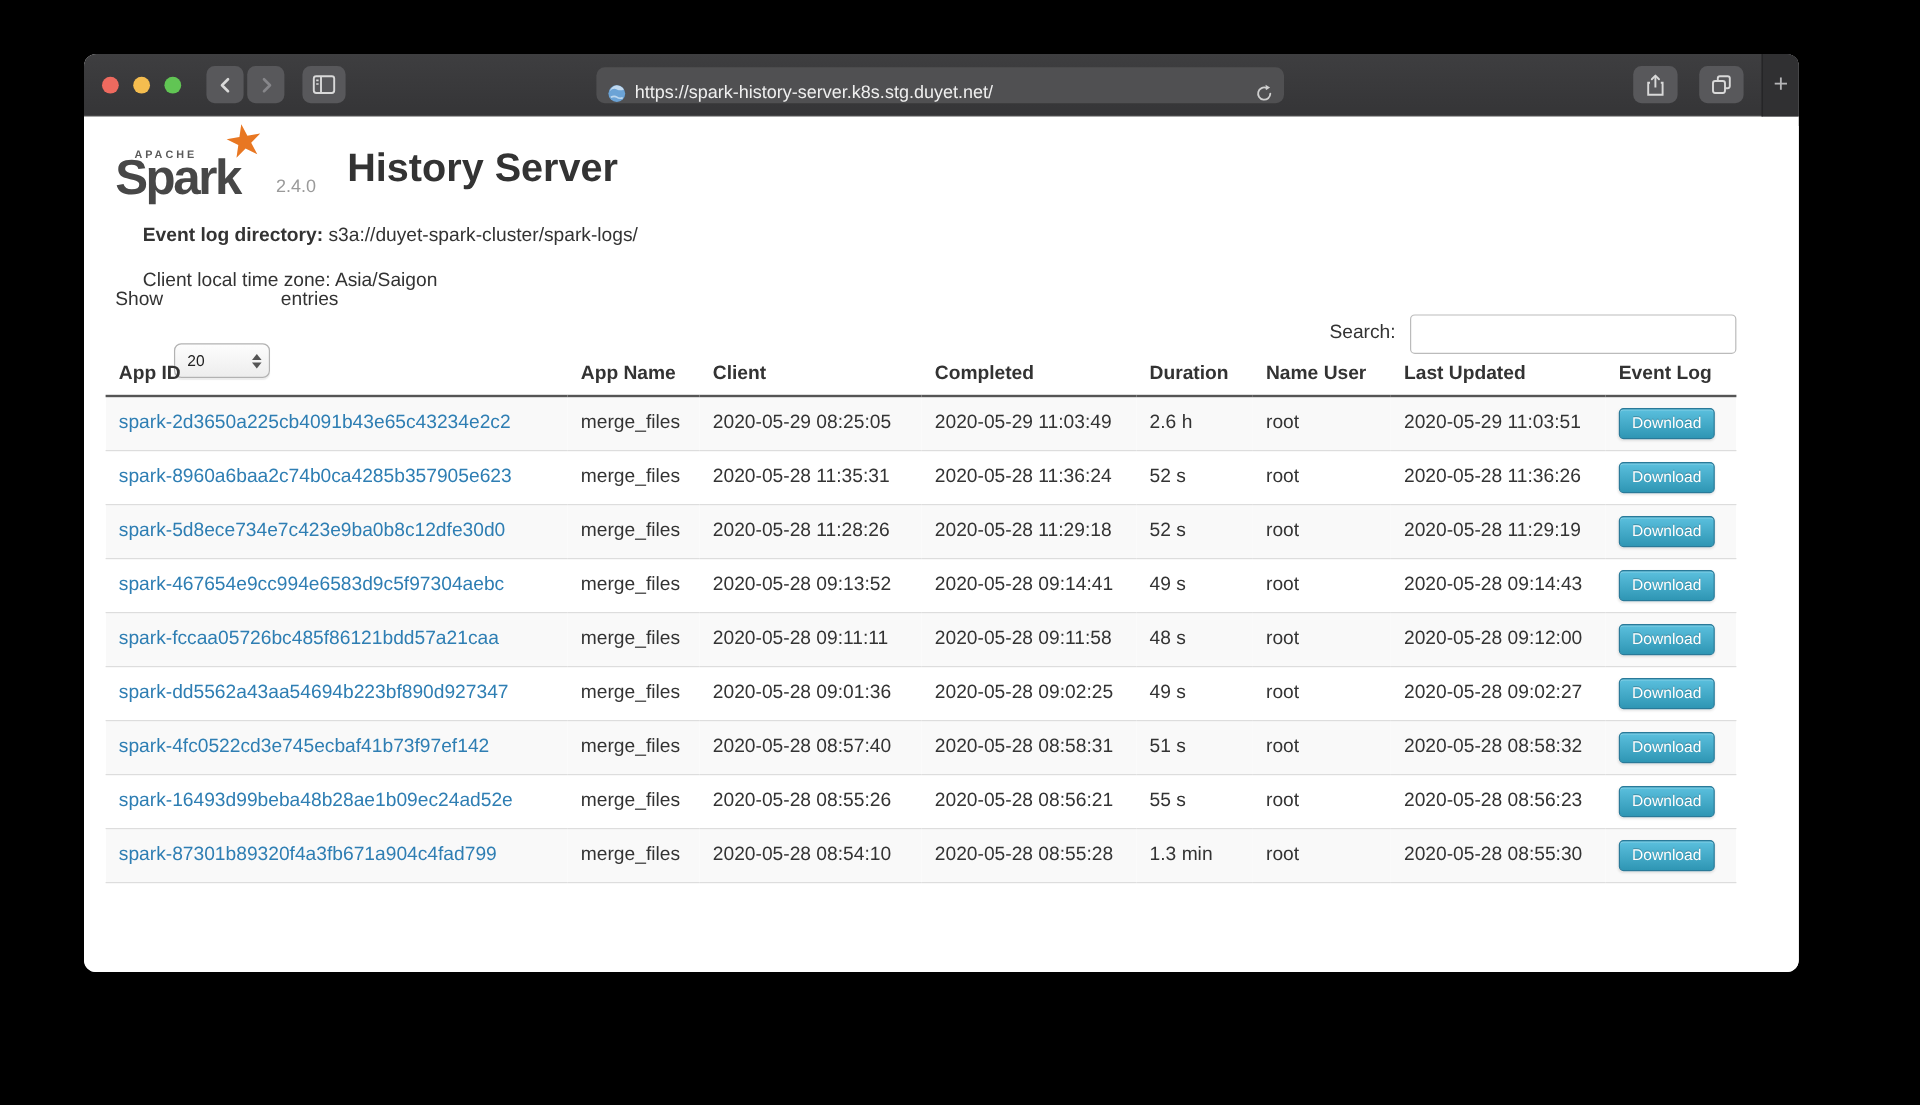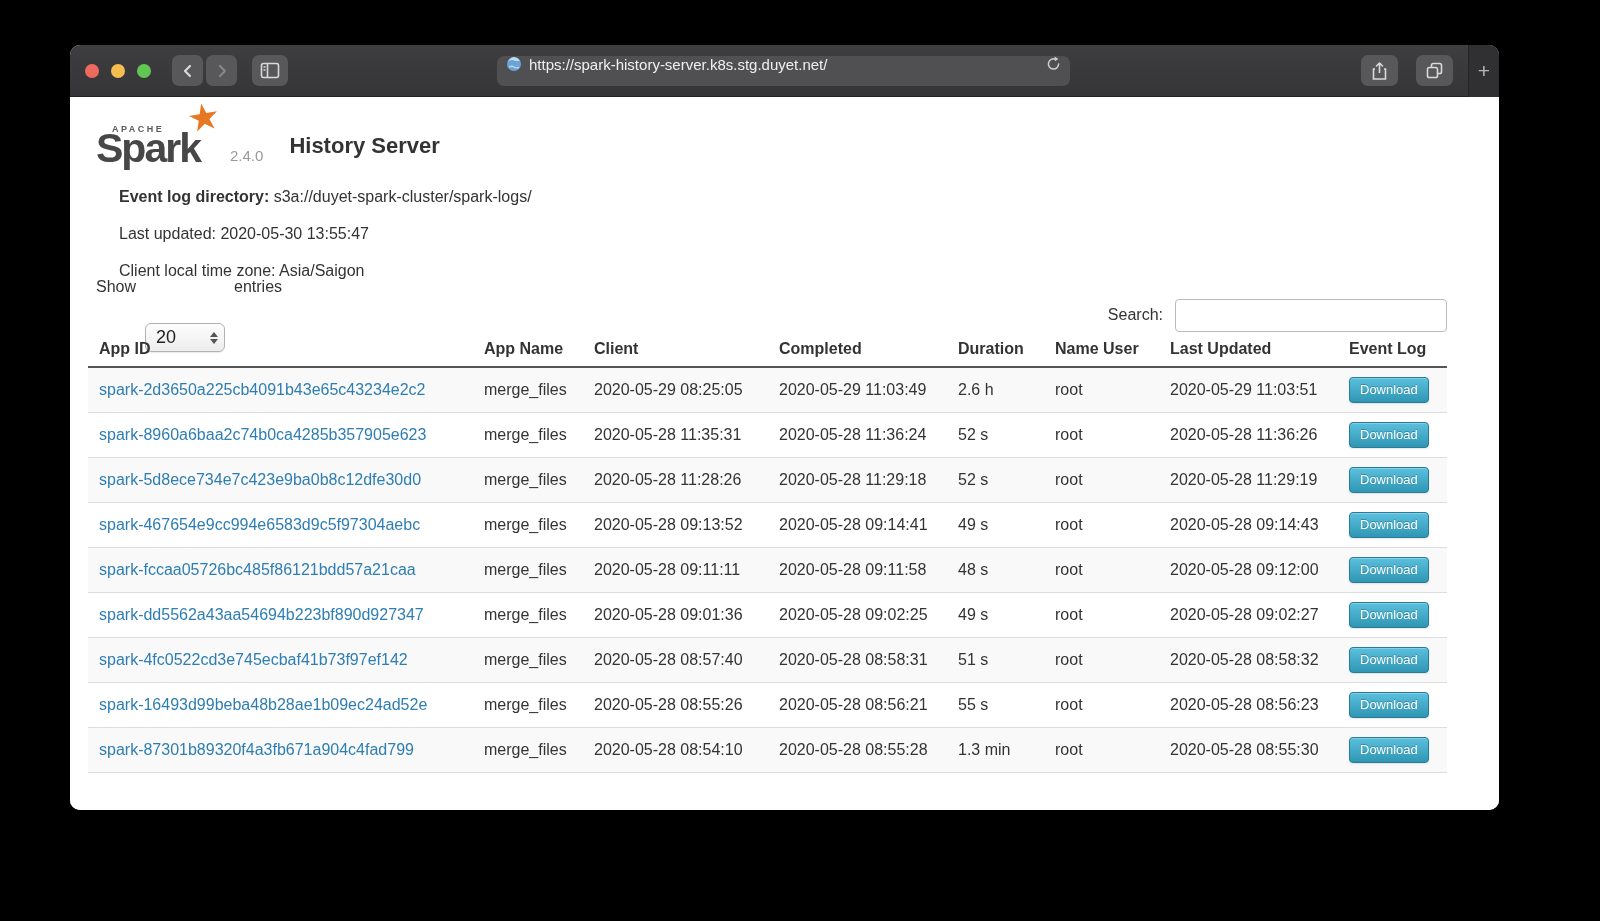--- a/index.html
+++ b/index.html
@@ -21,21 +21,21 @@
   .tl.green  { background:#61c554; }
 
   .tb-btn { position:absolute; top:10px; height:31px; border-radius:7px; background:#58585b;
             display:flex; align-items:center; justify-content:center; color:#d9d9d9; }
   .tb-btn.disabled { color:#86868a; }
   .btn-back    { left:102px; width:31px; }
   .btn-forward { left:136px; width:31px; }
   .btn-sidebar { left:182px; width:36px; }
 
   .urlbar { position:absolute; left:427px; top:11px; width:573px; height:30px;
-            background:#505052; border-radius:7px; display:flex; align-items:flex-start;
+            background:#505052; border-radius:7px; display:flex; align-items:flex-end;
             padding:0 9px; color:#efefef; font-size:15px; }
   .urlbar .globe { margin-right:7px; flex:0 0 auto; display:flex; }
   .urlbar .url-text { flex:1 1 auto; white-space:nowrap; overflow:hidden; }
   .urlbar .reload { flex:0 0 auto; color:#cfcfcf; display:flex; }
 
   .btn-share { left:1291px; width:37px; }
   .btn-tabs  { left:1346px; width:37px; }
 
   .newtab { position:absolute; right:0; top:0; width:31px; height:52px; background:#303032;
             border-left:1px solid #242426; display:flex; align-items:center; justify-content:center;
@@ -46,31 +46,31 @@
 
   .logo-row { display:flex; align-items:flex-end; margin:8px 0 0 8px; height:64px; }
   .spark-logo { position:relative; width:102px; height:62px; flex:0 0 auto; }
   .spark-apache { position:absolute; left:16px; top:17px; font-size:9px; font-weight:bold;
                   letter-spacing:2.5px; color:#5a5a5a; }
   .spark-word { position:absolute; left:0; bottom:0; font-size:41px; font-weight:bold;
                 letter-spacing:-2px; color:#474747; line-height:1; }
   .spark-star { position:absolute; right:-22px; top:-8px; font-size:37px; color:#e87722;
                 transform:rotate(-10deg); line-height:1; }
   .spark-version { margin-left:32px; padding-bottom:5px; font-size:15px; color:#9a9a9a; }
-  .page-title { margin-left:26px; padding-bottom:10px; font-size:22px; font-weight:bold; color:#333;margin-top:24px; }
+  .page-title { margin-left:26px; padding-bottom:10px; font-size:33px; font-weight:bold; color:#333;margin-top:24px; }
 
   .info-block { margin:18px 0 0 31px; }
   .info-line { font-size:16px; line-height:20px; margin-bottom:17px; color:#333; }
   .info-line b { font-weight:bold; }
 
   .controls { display:flex; justify-content:space-between; align-items:center; margin-top:17px; height:34px; }
   .show-group { display:flex; align-items:flex-start; gap:9px; margin-left:8px; font-size:16px; }
   .select-box { width:80px; height:29px; border:1px solid #b2b2b2; border-radius:6px;
                 background:linear-gradient(#fdfdfd,#ededed); display:flex; align-items:center;
-                padding:0 6px 0 10px; font-size:18px; color:#222;
+                padding:0 6px 0 10px; font-size:13px; color:#222;
                 box-shadow:0 1px 1px rgba(0,0,0,.08);margin-top:45px; }
   .select-box .sel-val { flex:1; }
   .stepper { display:flex; flex-direction:column; gap:2px; align-items:center; }
   .stepper i { width:0; height:0; border-left:4px solid transparent; border-right:4px solid transparent; }
   .stepper .up   { border-bottom:5px solid #555; }
   .stepper .down { border-top:5px solid #555; }
   .search-group { display:flex; align-items:center; gap:12px; font-size:16px; }
   .search-input { width:272px; height:33px; border:1px solid #bbb; border-radius:4px;
                   font-size:15px; padding:0 8px; outline:none; background:#fff; }
 
@@ -174,21 +174,20 @@
         <span class="spark-apache">APACHE</span>
         <span class="spark-word">Spark</span>
         <span class="spark-star">★</span>
       </div>
       <div class="spark-version">2.4.0</div>
       <h1 class="page-title">History Server</h1>
     </div>
 
     <div class="info-block">
       <div class="info-line"><b>Event log directory:</b><span> s3a://duyet-spark-cluster/spark-logs/</span></div>
-      <div class="info-line">Last updated: 2020-05-30 13:55:47</div>
       <div class="info-line">Client local time zone: Asia/Saigon</div>
     </div>
 
     <div class="controls">
       <div class="show-group">
         <span>Show</span>
         <div class="select-box">
           <span class="sel-val">20</span>
           <span class="stepper">
               <i class="up"></i>

